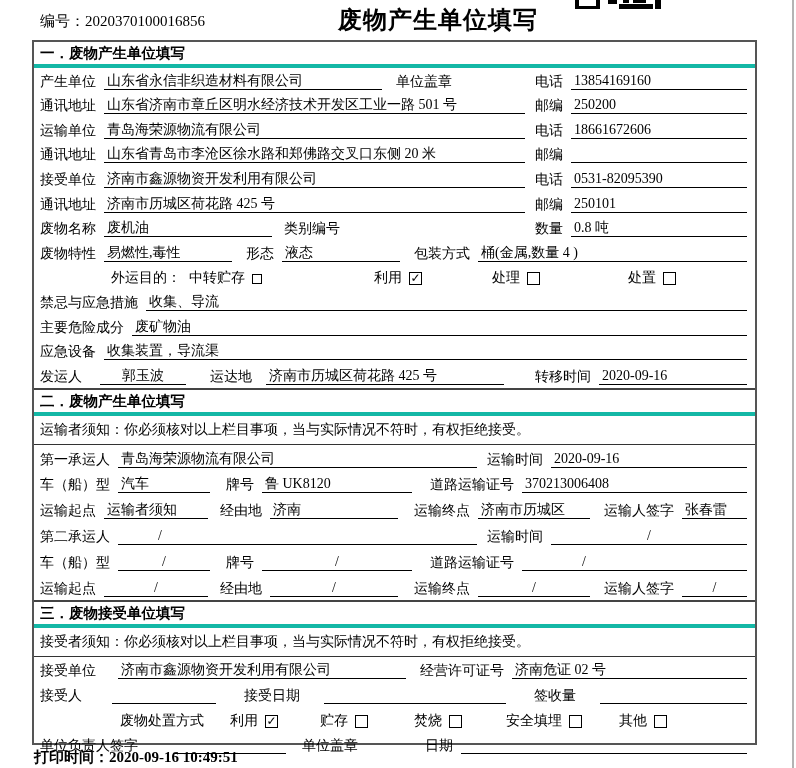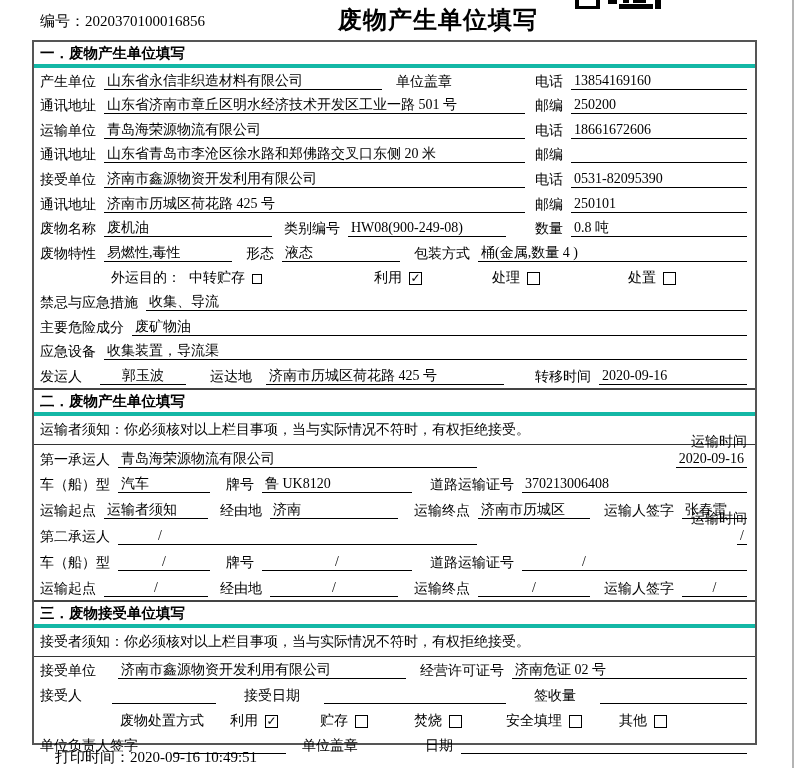--- a/index.html
+++ b/index.html
@@ -37,29 +37,29 @@
   .sec2 .row { height:25.8px; }
   .sec3 .row { height:25px; }
 
   .lab { white-space:nowrap; flex:none; }
   .val { border-bottom:1px solid #000; margin-left:8px; padding:0 3px;
          white-space:nowrap; box-sizing:border-box; flex:none; min-height:17px; }
   .fill { flex:1 1 auto; }
   .ctr { text-align:center; }
 
   .rg { margin-left:auto; width:212px; display:flex; align-items:flex-end; flex:none; }
-  .rg-w { width:260px;flex-direction:column; }
+  .rg-w { width:260px; }
   .rg .val { flex:1 1 auto; }
 
   .cb { width:13px; height:13px; border:1.5px solid #000; box-sizing:border-box;
         display:inline-flex; align-items:center; justify-content:center;
         font-size:12px; line-height:11px; margin-left:7px; position:relative; top:-1px; flex:none; }
   .cb-sm { width:10px; height:10px; border:1px solid #000; top:-2px; }
 
-  .print-time { position:absolute; left:55px; top:748px; font-size:15px; white-space:nowrap; }
+  .print-time { position:absolute; left:34px; top:748px; font-size:15px; white-space:nowrap;font-weight:bold; }
 </style>
 </head>
 <body>
 
 <div class="page">
 
   <div class="doc-number"><span>编号：</span><span>2020370100016856</span></div>
 
   <div class="doc-title">废物产生单位填写</div>
 
@@ -133,21 +133,20 @@
         <span class="rg">
           <span class="lab">邮编</span>
           <span class="val">250101</span>
         </span>
       </div>
 
       <div class="row">
         <span class="lab">废物名称</span>
         <span class="val" style="width:168px">废机油</span>
         <span class="lab" style="margin-left:12px">类别编号</span>
-        <span class="val" style="width:158px">HW08(900-249-08)</span>
         <span class="rg">
           <span class="lab">数量</span>
           <span class="val">0.8 吨</span>
         </span>
       </div>
 
       <div class="row">
         <span class="lab">废物特性</span>
         <span class="val" style="width:128px">易燃性,毒性</span>
         <span class="lab" style="margin-left:14px">形态</span>

